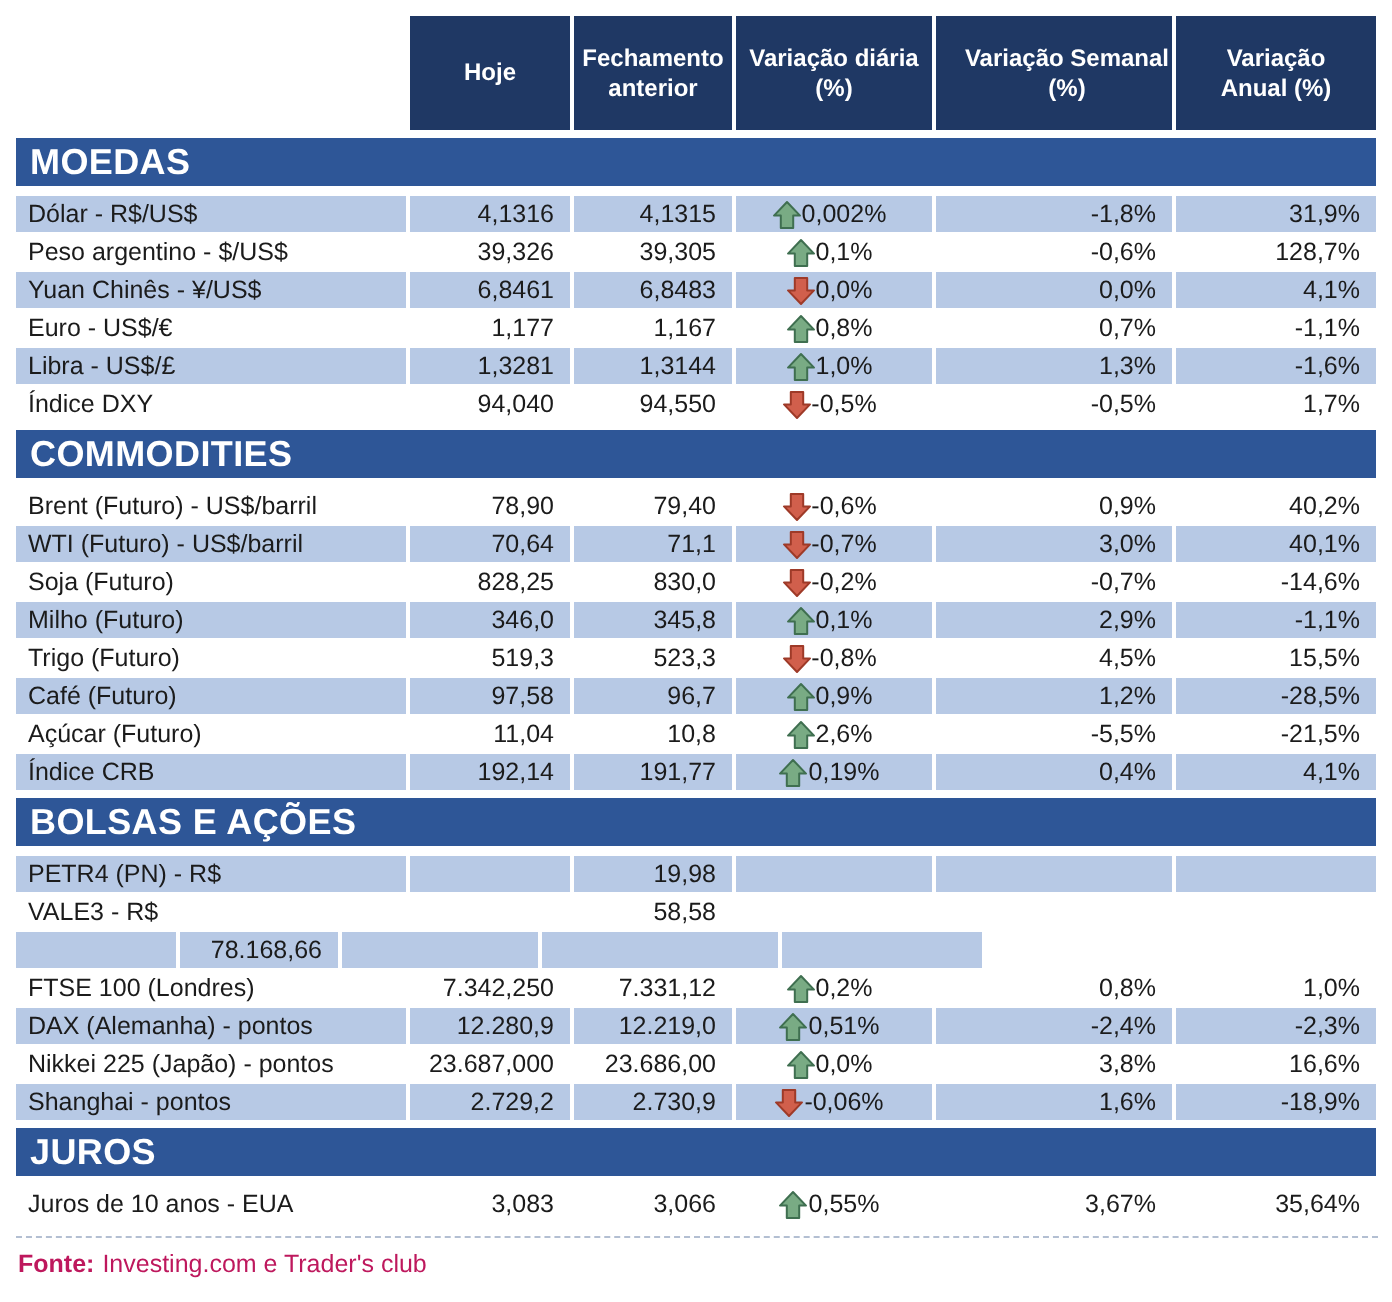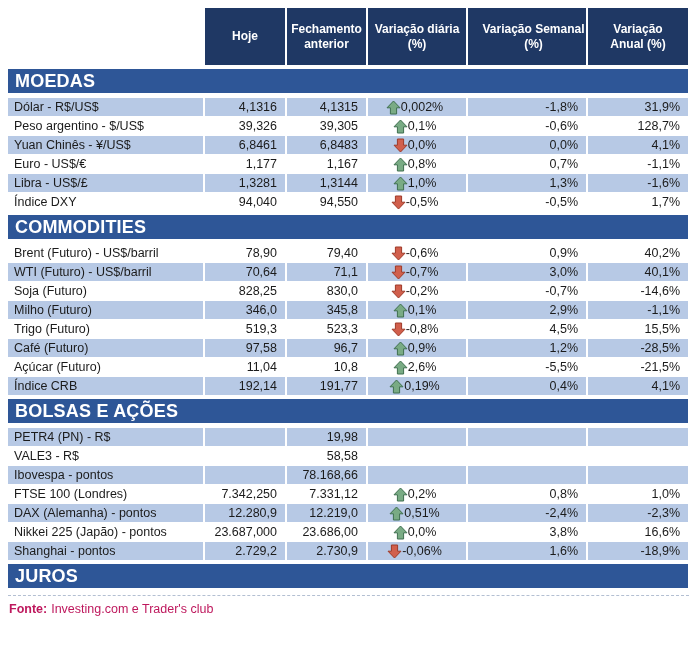--- a/index.html
+++ b/index.html
@@ -296,21 +296,20 @@
         <div class="cell c1 bR num"></div>
         <div class="cell c2 bR num">58,58</div>
         <div class="cell c3 bR daily">
           <span class="arrow"></span>
           <span></span>
         </div>
         <div class="cell c4 bR num"></div>
         <div class="cell c5 num"></div>
       </div>
       <div class="drow">
-        <div class="cell c0 bR lab shaded">Ibovespa - pontos</div>
         <div class="cell c1 bR num shaded"></div>
         <div class="cell c2 bR num shaded">78.168,66</div>
         <div class="cell c3 bR daily shaded">
           <span class="arrow"></span>
           <span></span>
         </div>
         <div class="cell c4 bR num shaded"></div>
         <div class="cell c5 num shaded"></div>
       </div>
       <div class="drow">
@@ -367,19 +366,34 @@
             <svg width="15" height="15" viewBox="0 0 15 15">
               <polygon points="7.5,14 1,7.2 4.4,7.2 4.4,1 10.6,1 10.6,7.2 14,7.2" fill="#D15F4C" stroke="#9E3A28" stroke-width="1" stroke-linejoin="round"></polygon>
             </svg>
           </span>
           <span>-0,06%</span>
         </div>
         <div class="cell c4 bR num shaded">1,6%</div>
         <div class="cell c5 num shaded">-18,9%</div>
       </div>
       <div class="sbar">JUROS</div>
+      <div class="drow">
+        <div class="cell c0 bR lab">Juros de 10 anos - EUA</div>
+        <div class="cell c1 bR num">3,083</div>
+        <div class="cell c2 bR num">3,066</div>
+        <div class="cell c3 bR daily">
+          <span class="arrow">
+            <svg width="15" height="15" viewBox="0 0 15 15">
+              <polygon points="7.5,1 14,7.8 10.6,7.8 10.6,14 4.4,14 4.4,7.8 1,7.8" fill="#79AB84" stroke="#3F6F50" stroke-width="1" stroke-linejoin="round"></polygon>
+            </svg>
+          </span>
+          <span>0,55%</span>
+        </div>
+        <div class="cell c4 bR num">3,67%</div>
+        <div class="cell c5 num">35,64%</div>
+      </div>
     </div>
 
   <div class="footer">
     <span class="b">Fonte:</span><span>Investing.com e Trader's club</span>
   </div>
 
 </div>
 
 </body></html>

